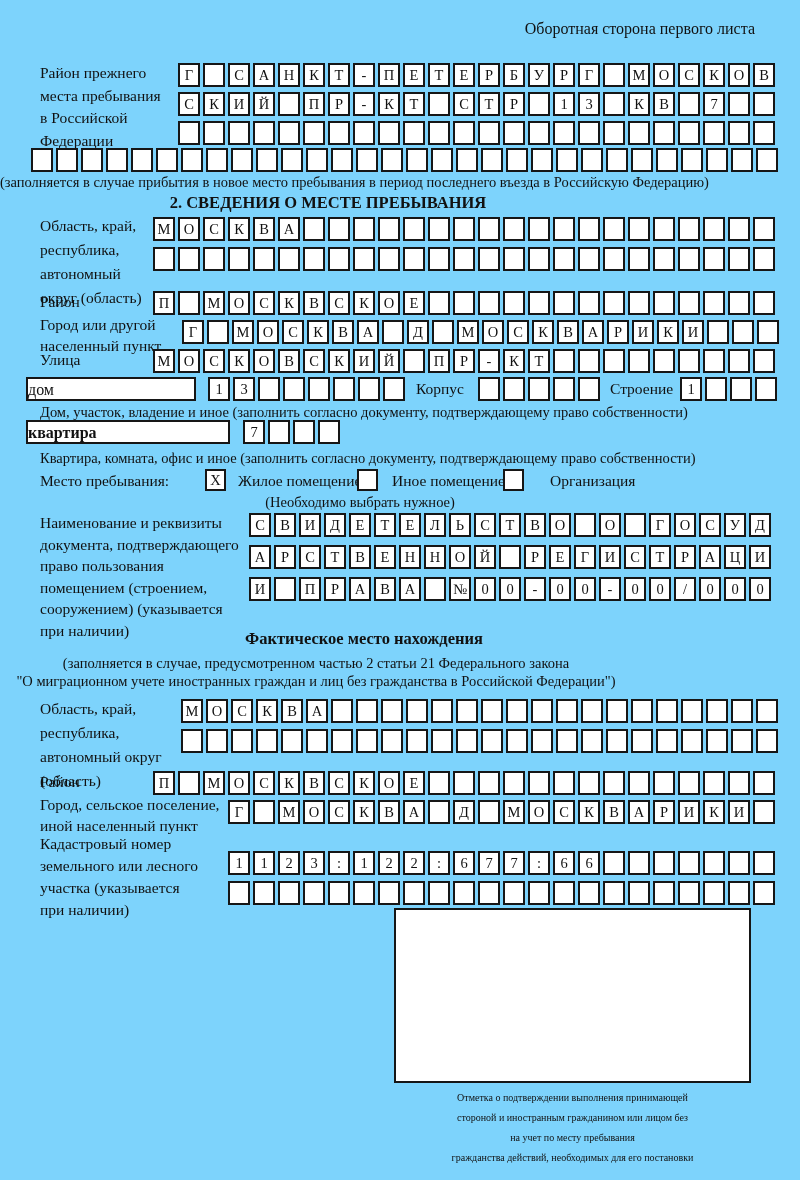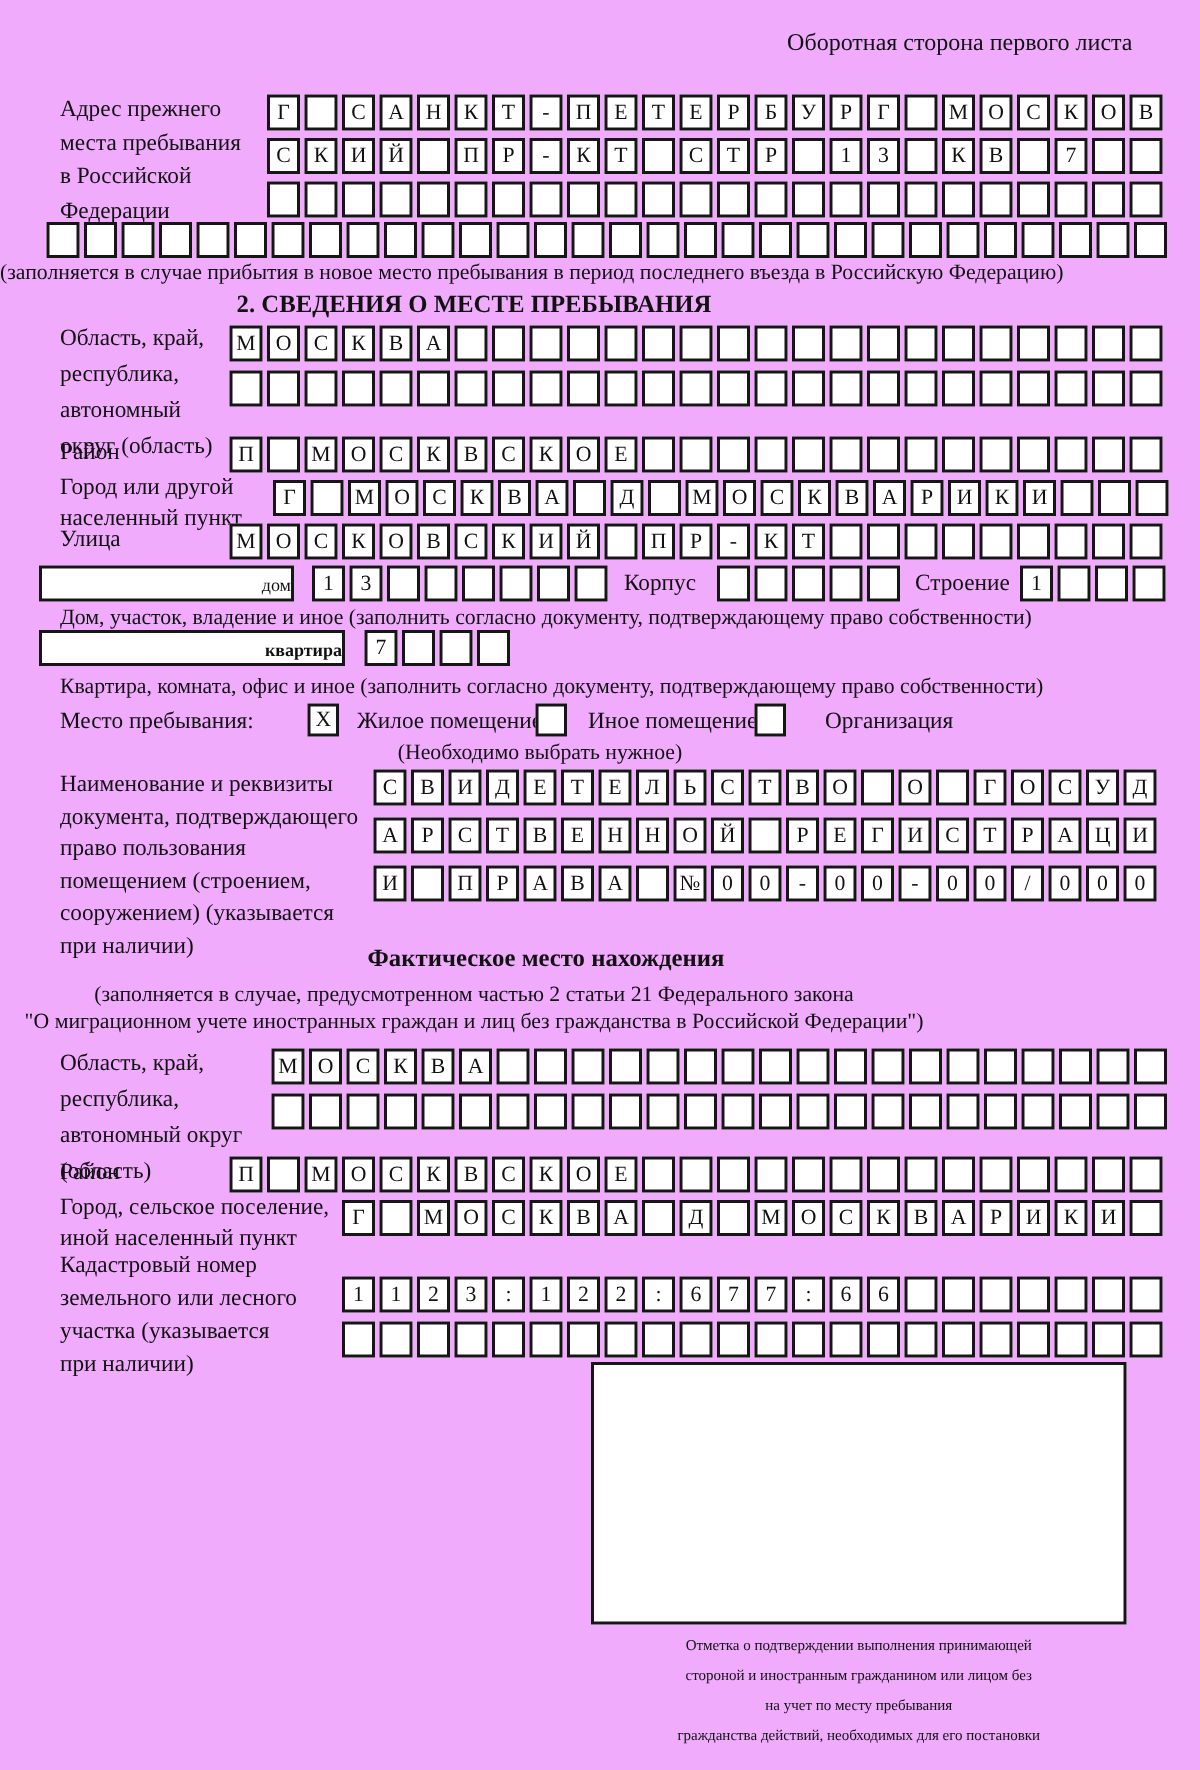--- a/index.html
+++ b/index.html
@@ -1,41 +1,41 @@
 <!DOCTYPE html>
 <html><head>
 <meta charset="utf-8">
 <style>
   html,body{margin:0;padding:0;background:#fff;}
-  .page{position:relative;width:800px;height:1180px;background:#f0abfc;
+  .page{position:relative;width:800px;height:1180px;background:#7dd3fc;
         font-family:"Liberation Serif","DejaVu Serif",serif;color:#111;overflow:hidden;}
   .abs{position:absolute;}
   .lbl{font-size:15.5px;line-height:22px;white-space:nowrap;}
   .note{font-size:14.5px;white-space:nowrap;}
   .center{width:632px;left:0;text-align:center;}
   .title{font-weight:bold;font-size:16.5px;}
   .cells{display:flex;}
   .cell{flex:0 0 auto;width:22px;height:24px;margin-right:3px;border:2px solid #161616;
         box-sizing:border-box;font-size:14.5px;line-height:20px;text-align:center;background:#fff;}
-  .fieldbox{border:2px solid #161616;box-sizing:border-box;text-align:right;
-            font-size:12px;line-height:22px;background:#fff;}
+  .fieldbox{border:2px solid #161616;box-sizing:border-box;text-align:left;
+            font-size:16px;line-height:22px;background:#fff;}
   .checkbox{width:21px;height:22px;border:2px solid #161616;box-sizing:border-box;
             font-size:14.5px;line-height:19px;text-align:center;background:#fff;}
   .stamp{border:2px solid #161616;box-sizing:border-box;background:#fff;}
   .mlines div{white-space:nowrap;}
 </style>
 </head>
 <body>
 
 <div class="page">
 
   <div class="abs lbl" style="top:18px;right:45px;font-size:16px;">Оборотная сторона первого листа</div>
 
   <div class="abs lbl mlines" style="left:40px;top:62px;line-height:22.5px;">
-      <div>Адрес прежнего</div>
+      <div>Район прежнего</div>
       <div>места пребывания</div>
       <div>в Российской</div>
       <div>Федерации</div>
     </div>
   <div class="abs cells" style="left:178px;top:63px;">
       <span class="cell">Г</span>
       <span class="cell"></span>
       <span class="cell">С</span>
       <span class="cell">А</span>
       <span class="cell">Н</span>
@@ -138,21 +138,21 @@
       <span class="cell"></span>
       <span class="cell"></span>
       <span class="cell"></span>
       <span class="cell"></span>
       <span class="cell"></span>
       <span class="cell"></span>
       <span class="cell"></span>
     </div>
   <div class="abs note center" style="top:174px;">(заполняется в случае прибытия в новое место пребывания в период последнего въезда в Российскую Федерацию)</div>
 
-  <div class="abs title center" style="top:193px;">2. СВЕДЕНИЯ О МЕСТЕ ПРЕБЫВАНИЯ</div>
+  <div class="abs title center" style="top:193px;margin-left:12px;">2. СВЕДЕНИЯ О МЕСТЕ ПРЕБЫВАНИЯ</div>
 
   <div class="abs lbl mlines" style="left:40px;top:214px;line-height:24px;">
       <div>Область, край,</div>
       <div>республика,</div>
       <div>автономный</div>
       <div>округ (область)</div>
     </div>
   <div class="abs cells" style="left:153px;top:217px;">
       <span class="cell">М</span>
       <span class="cell">О</span>

